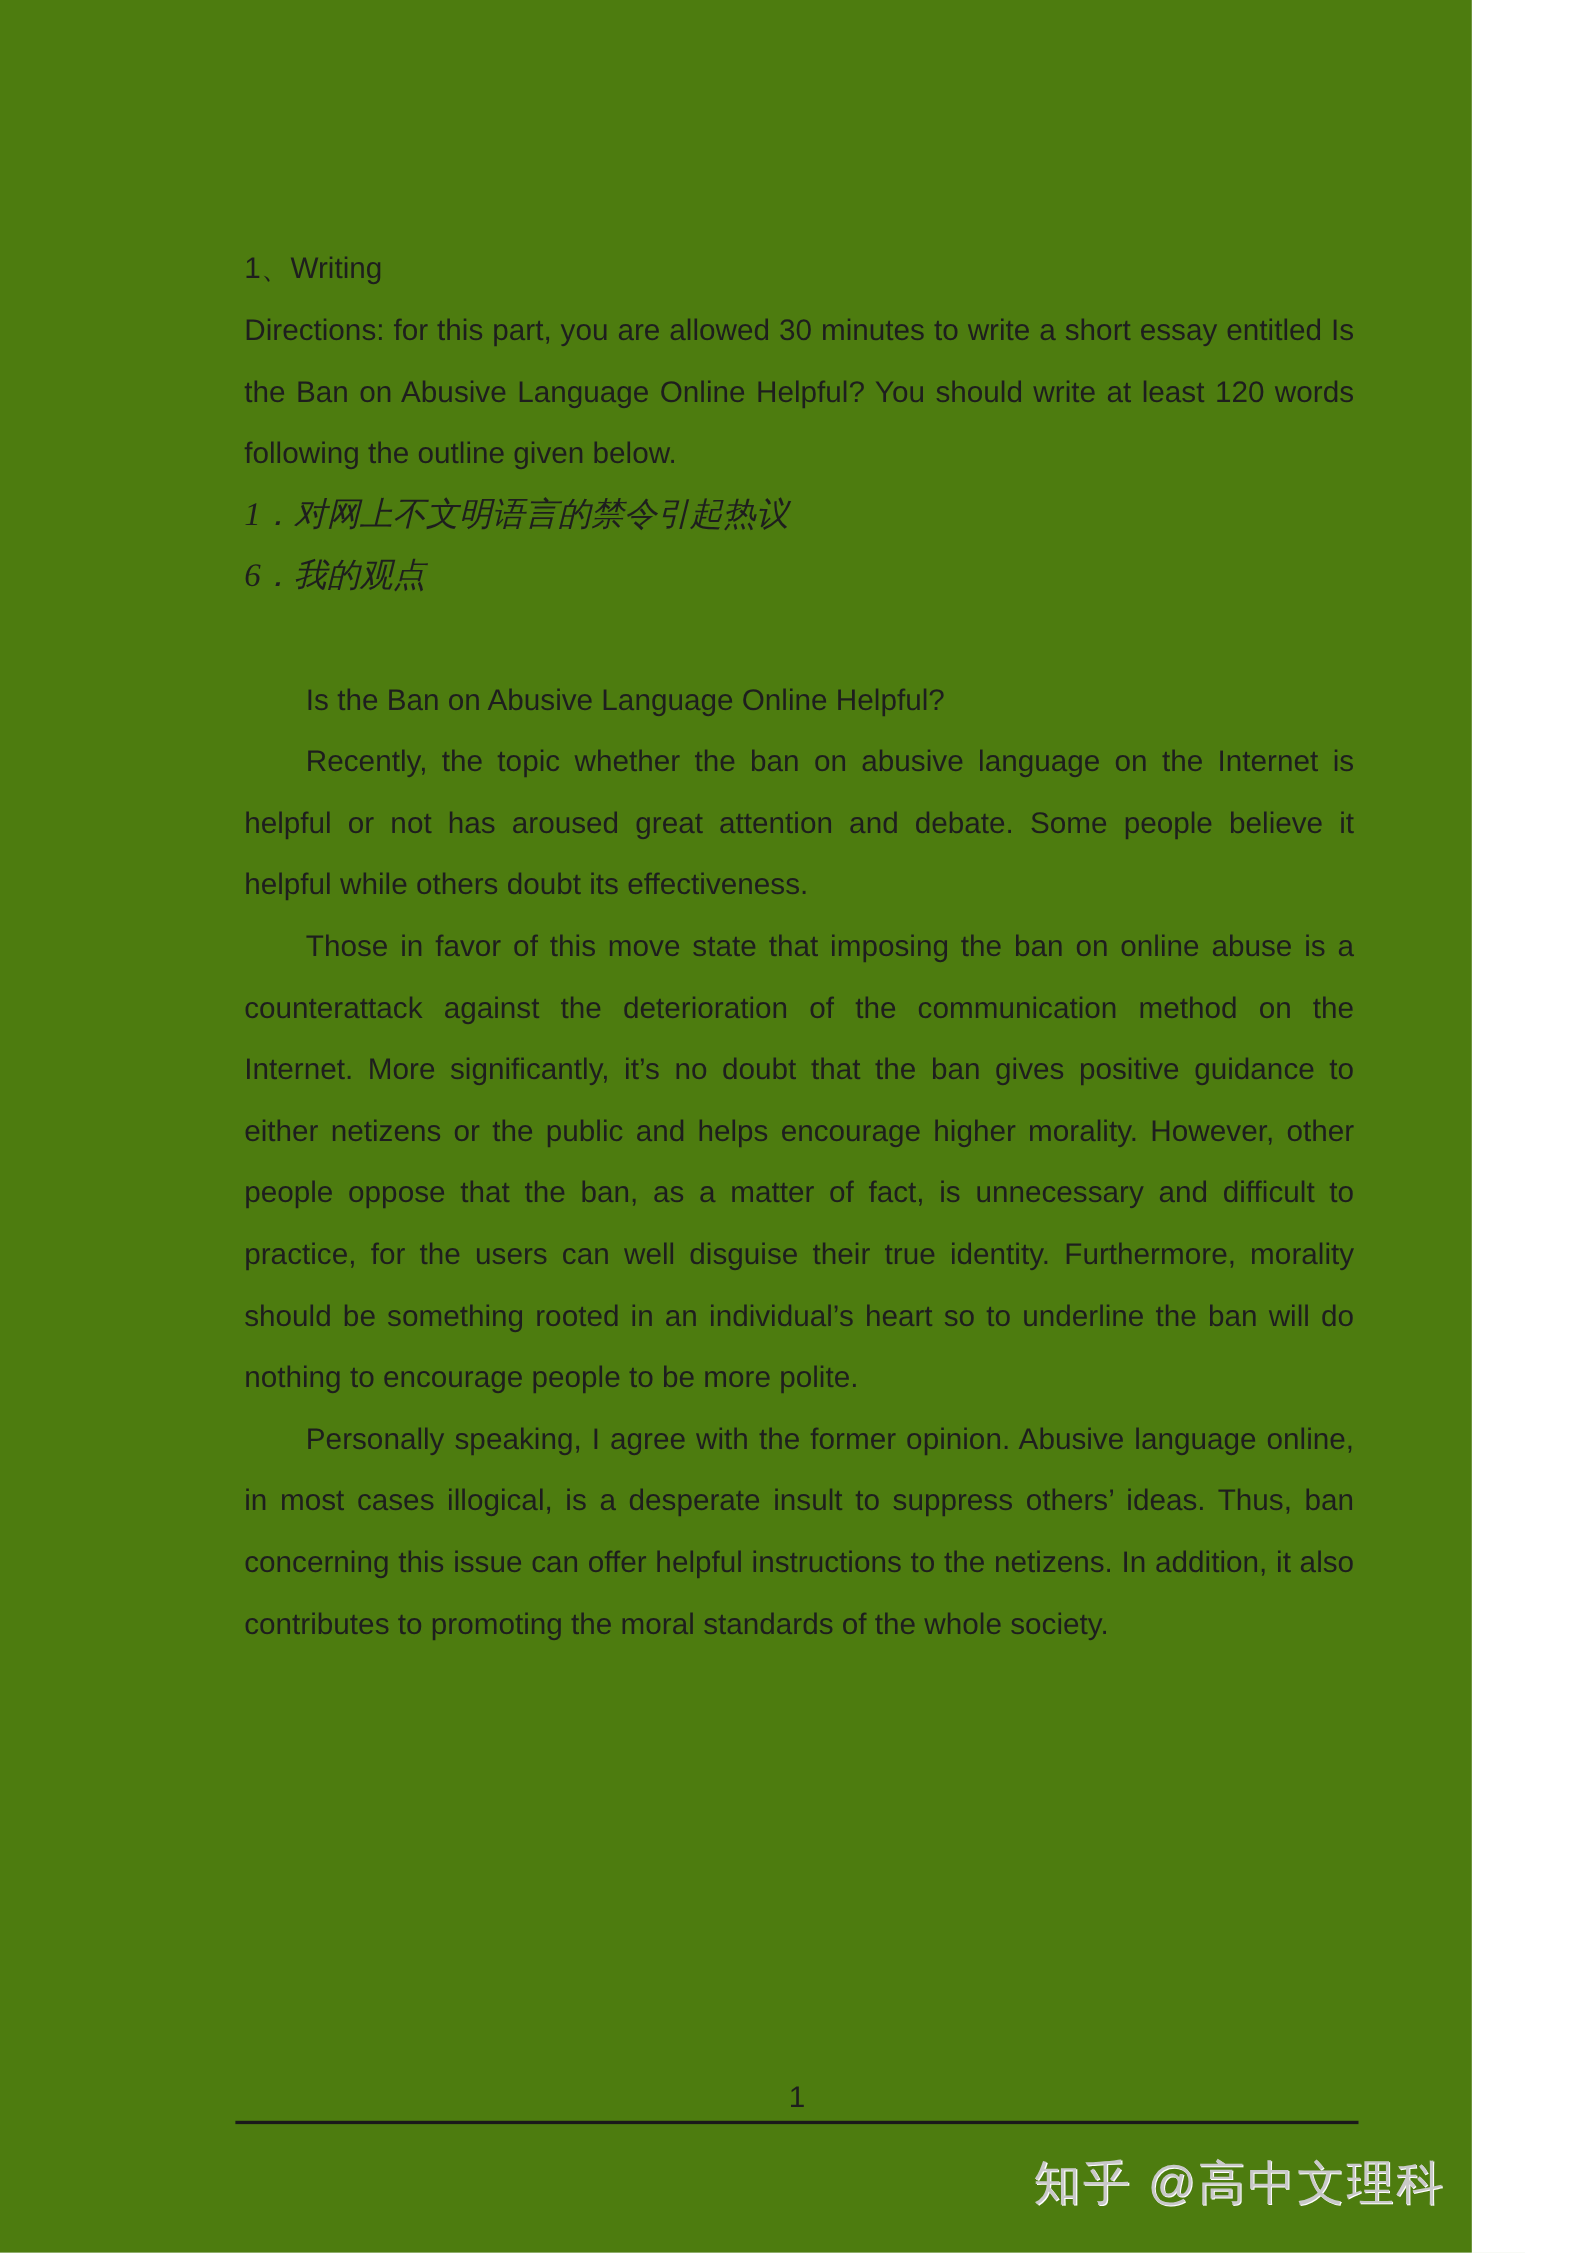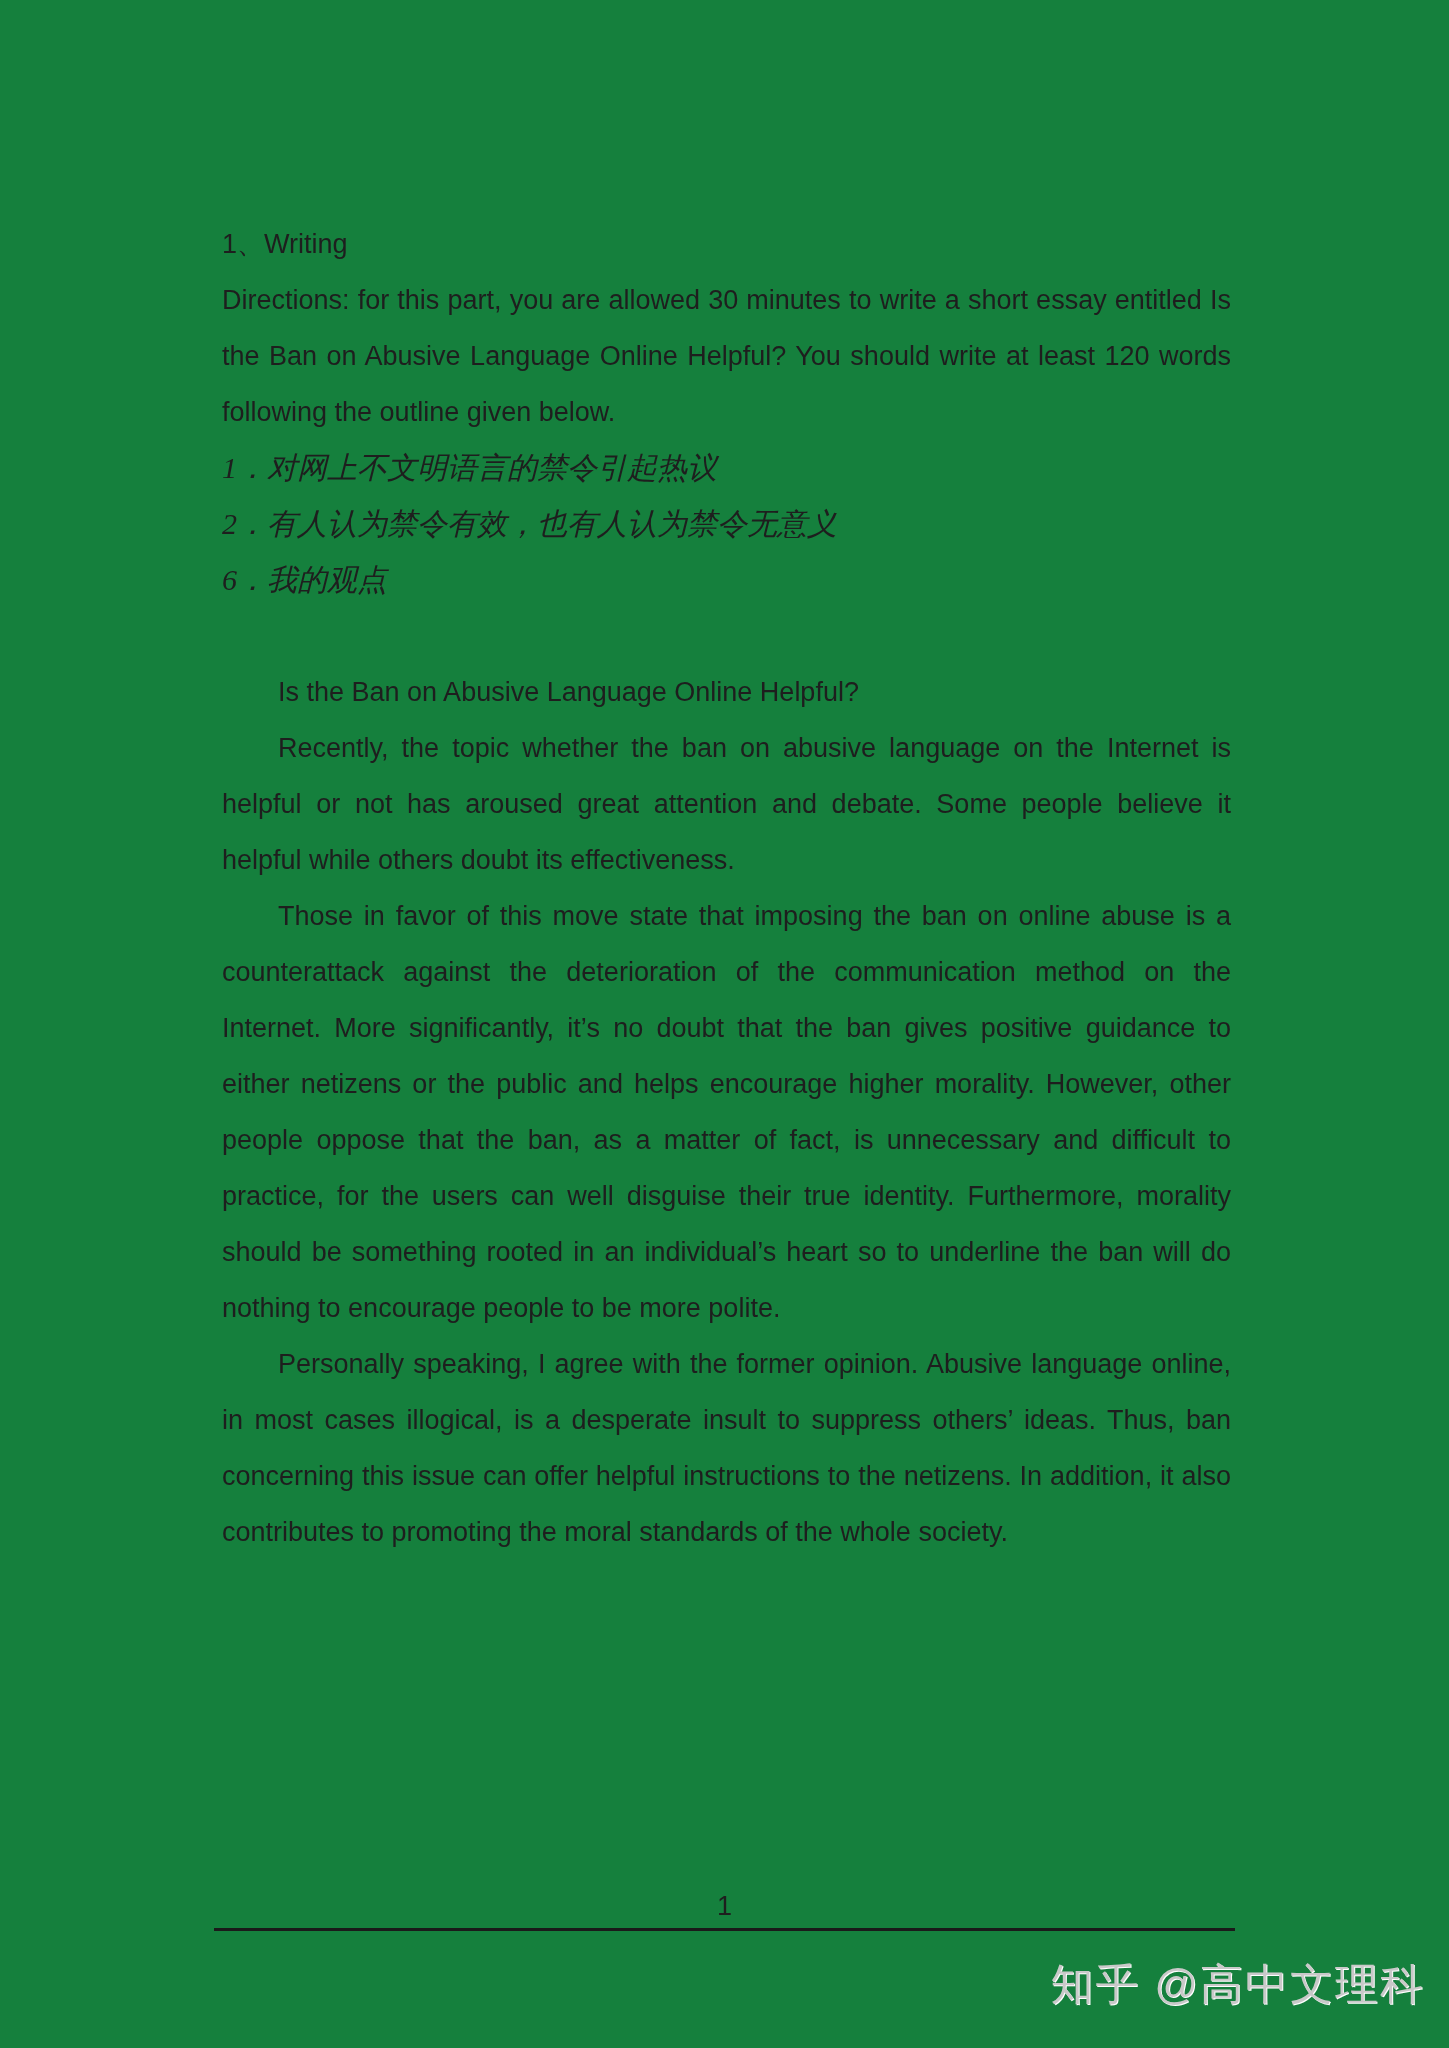--- a/index.html
+++ b/index.html
@@ -1,20 +1,20 @@
 <!DOCTYPE html>
 <html><head>
 <meta charset="utf-8">
 <style>
   html, body { margin: 0; padding: 0; background: #ffffff; }
   .page {
     position: relative;
-    width: 1449px;
+    width: 1338px;
     height: 2048px;
-    background: #15803d;
+    background: #4d7c0f;
     color: #1e1e1e;
     font-family: "Liberation Sans", sans-serif;
     overflow: hidden;
   }
   .content {
     position: absolute;
     left: 222px;
     top: 216px;
     width: 1009px;
   }
@@ -75,21 +75,20 @@
 
 <div class="page">
   <div class="content">
 
     <div class="line">1、Writing</div>
 
     <div class="para">Directions: for this part, you are allowed 30 minutes to write a short essay entitled Is the Ban on Abusive Language Online Helpful? You should write at least 120 words following the outline given below.</div>
 
     <div id="outline">
         <div class="line cjk">1．对网上不文明语言的禁令引起热议</div>
-        <div class="line cjk">2．有人认为禁令有效，也有人认为禁令无意义</div>
         <div class="line cjk">6．我的观点</div>
       </div>
 
     <div class="essay-title">Is the Ban on Abusive Language Online Helpful?</div>
 
     <div id="essay-paragraphs">
         <div class="para indent">Recently, the topic whether the ban on abusive language on the Internet is helpful or not has aroused great attention and debate. Some people believe it helpful while others doubt its effectiveness.</div>
         <div class="para indent">Those in favor of this move state that imposing the ban on online abuse is a counterattack against the deterioration of the communication method on the Internet. More significantly, it’s no doubt that the ban gives positive guidance to either netizens or the public and helps encourage higher morality. However, other people oppose that the ban, as a matter of fact, is unnecessary and difficult to practice, for the users can well disguise their true identity. Furthermore, morality should be something rooted in an individual’s heart so to underline the ban will do nothing to encourage people to be more polite.</div>
         <div class="para indent">Personally speaking, I agree with the former opinion. Abusive language online, in most cases illogical, is a desperate insult to suppress others’ ideas. Thus, ban concerning this issue can offer helpful instructions to the netizens. In addition, it also contributes to promoting the moral standards of the whole society.</div>
       </div>

